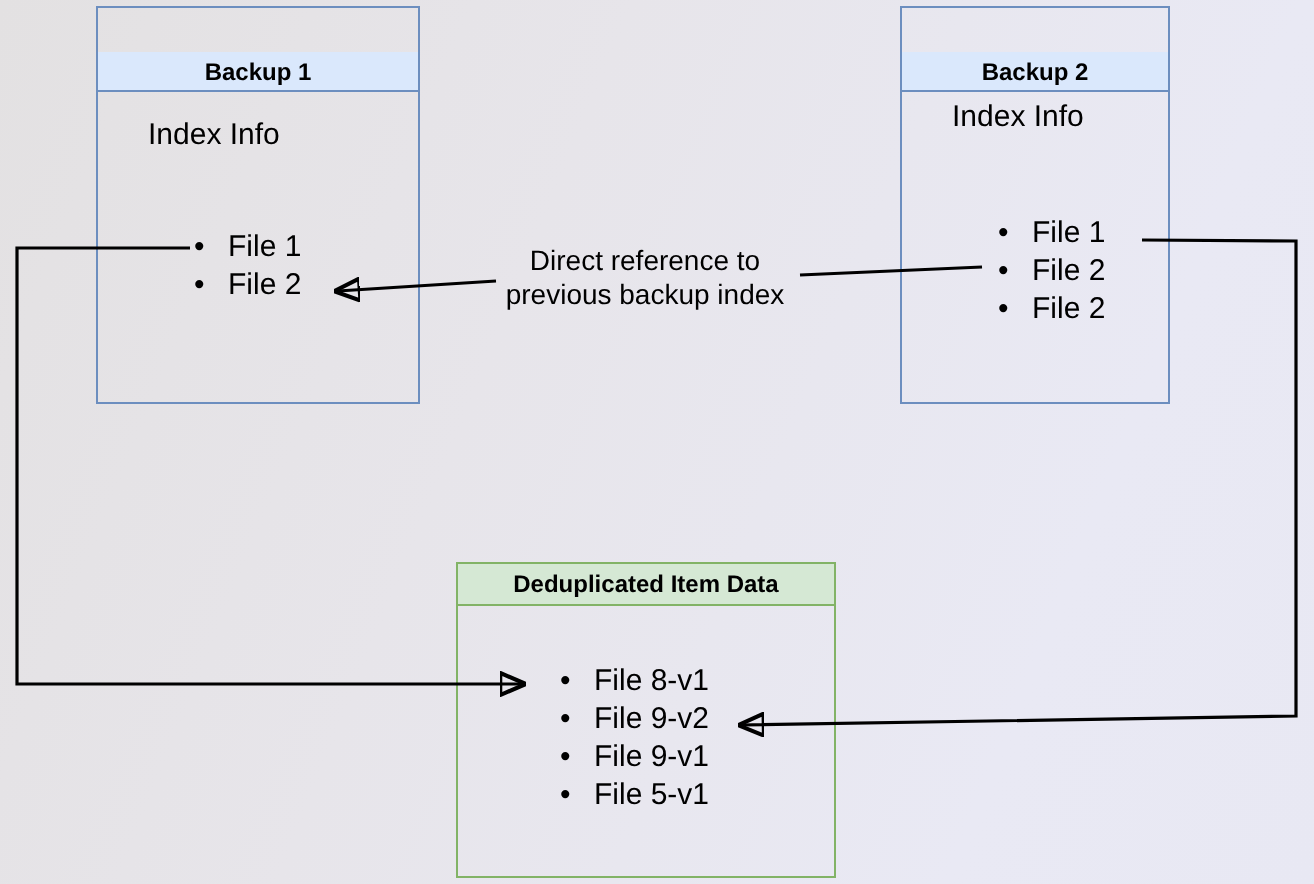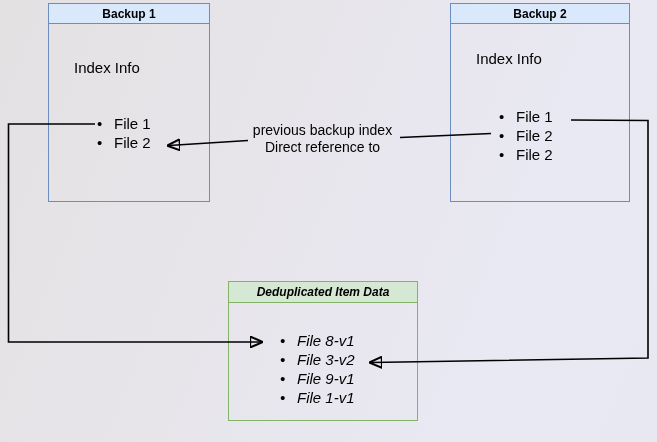--- a/index.html
+++ b/index.html
@@ -15,21 +15,21 @@
     position:relative;width:657px;height:442px;
     background:linear-gradient(112deg,var(--bg_start) 0%,#e7e5ea 38%,var(--bg_end) 78%,#e8e8f3 100%);
   }
   .node{position:absolute;background:transparent;}
   .node .hdr{
     position:absolute;top:0;left:0;right:0;
     display:flex;align-items:center;justify-content:center;
     font-size:12px;font-weight:bold;
   }
   .node.blue{border:1.5px solid var(--blue_stroke);}
-  .node.blue .hdr{height:20px;background:var(--blue_fill);border-bottom:1.5px solid var(--blue_stroke);}
+  .node.blue .hdr{height:20px;background:var(--blue_fill);border-bottom:1.5px solid var(--blue_stroke);margin-top:22px;}
   .node.green{border:1.5px solid var(--green_stroke);}
   .node.green .hdr{height:21px;background:var(--green_fill);border-bottom:1.5px solid var(--green_stroke);}
   .section-label{position:absolute;font-size:15px;line-height:18px;}
   ul.flist{position:absolute;list-style:none;font-size:15px;}
   ul.flist li{display:flex;line-height:19px;}
   ul.flist .dot{width:17px;flex:0 0 17px;}
   #b1 ul.flist{left:48px;top:110px;}
   #b1 .section-label{left:25px;top:55px;}
   #b2 ul.flist{left:48px;top:103px;}
   #b2 .section-label{left:25px;top:46px;}
@@ -56,75 +56,75 @@
         <span class="dot">•</span>
         <span>File 1</span>
       </li>
       <li>
         <span class="dot">•</span>
         <span>File 2</span>
       </li>
     </ul>
   </div>
 
-  <div id="b2" class="node blue" style="left:450px;top:3px;width:180px;height:199px;">
+  <div id="b2" class="node blue" style="left:450px;top:3px;width:135px;height:199px;">
     <div class="hdr">
       <span>Backup 2</span>
     </div>
     <div class="section-label">Index Info</div>
     <ul class="flist">
       <li>
         <span class="dot">•</span>
         <span>File 1</span>
       </li>
       <li>
         <span class="dot">•</span>
         <span>File 2</span>
       </li>
       <li>
         <span class="dot">•</span>
         <span>File 2</span>
       </li>
     </ul>
   </div>
 
-  <div id="dd" class="node green" style="left:228px;top:281px;width:190px;height:140px;font-style:italic;">
+  <div id="dd" class="node green" style="left:228px;top:281px;width:190px;height:158px;">
     <div class="hdr">
       <span>Deduplicated Item Data</span>
     </div>
     <ul class="flist">
       <li>
         <span class="dot">•</span>
         <span>File 8-v1</span>
       </li>
       <li>
         <span class="dot">•</span>
-        <span>File 3-v2</span>
+        <span>File 9-v2</span>
       </li>
       <li>
         <span class="dot">•</span>
         <span>File 9-v1</span>
       </li>
       <li>
         <span class="dot">•</span>
-        <span>File 1-v1</span>
+        <span>File 5-v1</span>
       </li>
     </ul>
   </div>
 
   <svg class="wires" width="657" height="442" viewBox="0 0 657 442">
     <defs>
       <marker id="arrow" viewBox="0 0 10 10" refX="8.5" refY="5" markerWidth="8" markerHeight="8" orient="auto">
         <path d="M 0 0.7 L 10 5 L 0 9.3 Z" fill="#000" stroke="none"></path>
       </marker>
     </defs>
     <path d="M 95 124 L 8.5 124 L 8.5 342 L 261 342" marker-end="url(#arrow)"></path>
     <path d="M 571 120 L 648 120.5 L 648 358 L 371 362.5" marker-end="url(#arrow)"></path>
     <path d="M 491 133.5 L 400 137.5"></path>
     <path d="M 248 140.5 L 169 145.5" marker-end="url(#arrow)"></path>
   </svg>
 
   <div class="edge-label">
+    <span style="display:block">Direct reference to</span>
     <span style="display:block">previous backup index</span>
-    <span style="display:block">Direct reference to</span>
   </div>
 
 </div>
 
 </body></html>

